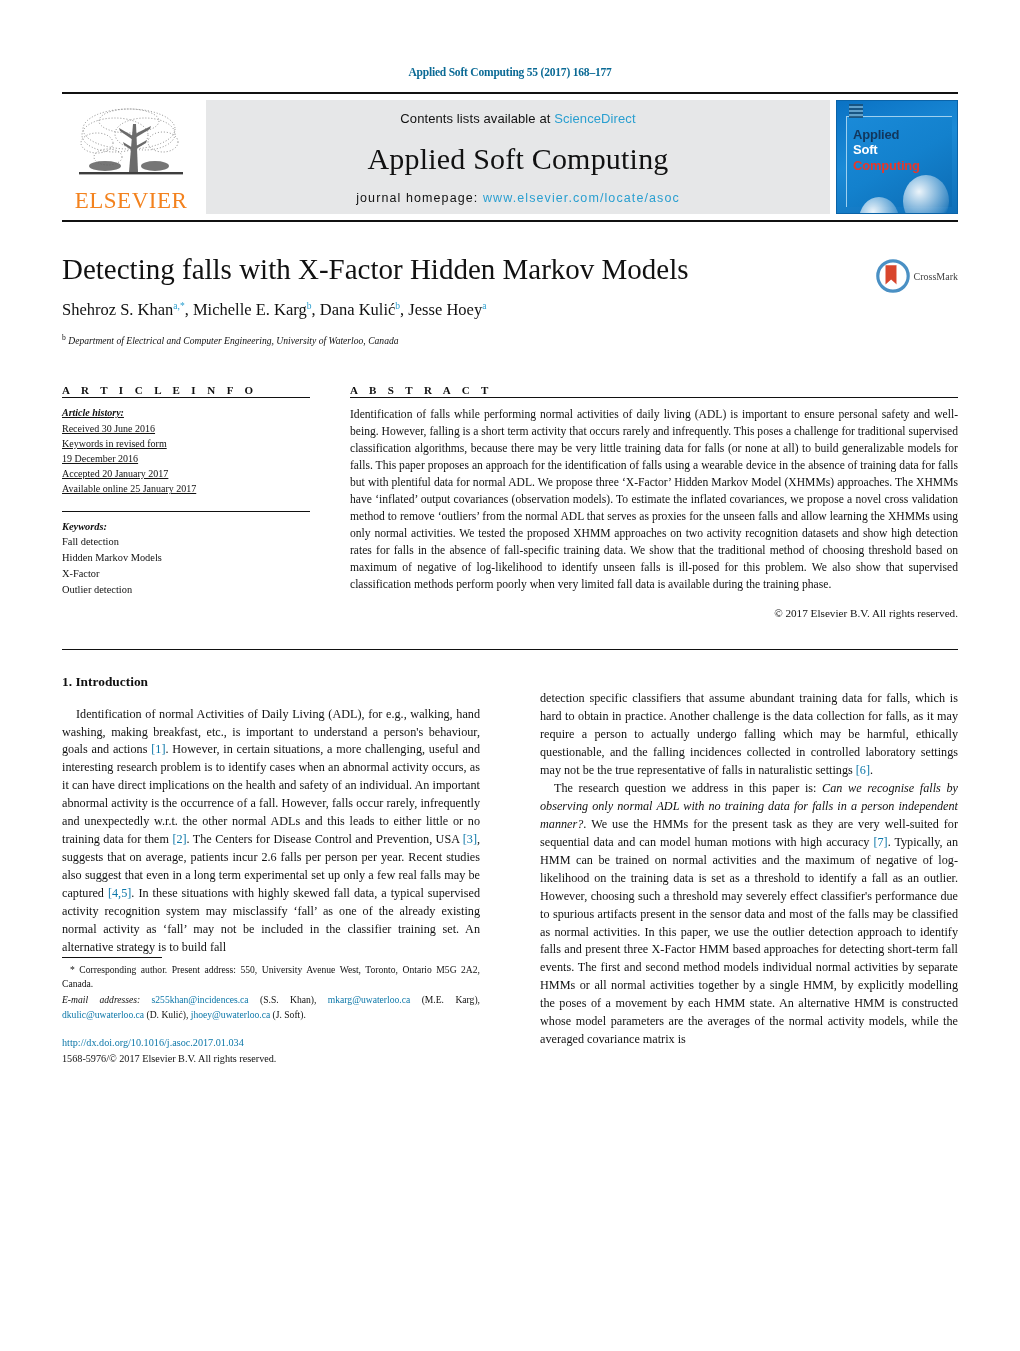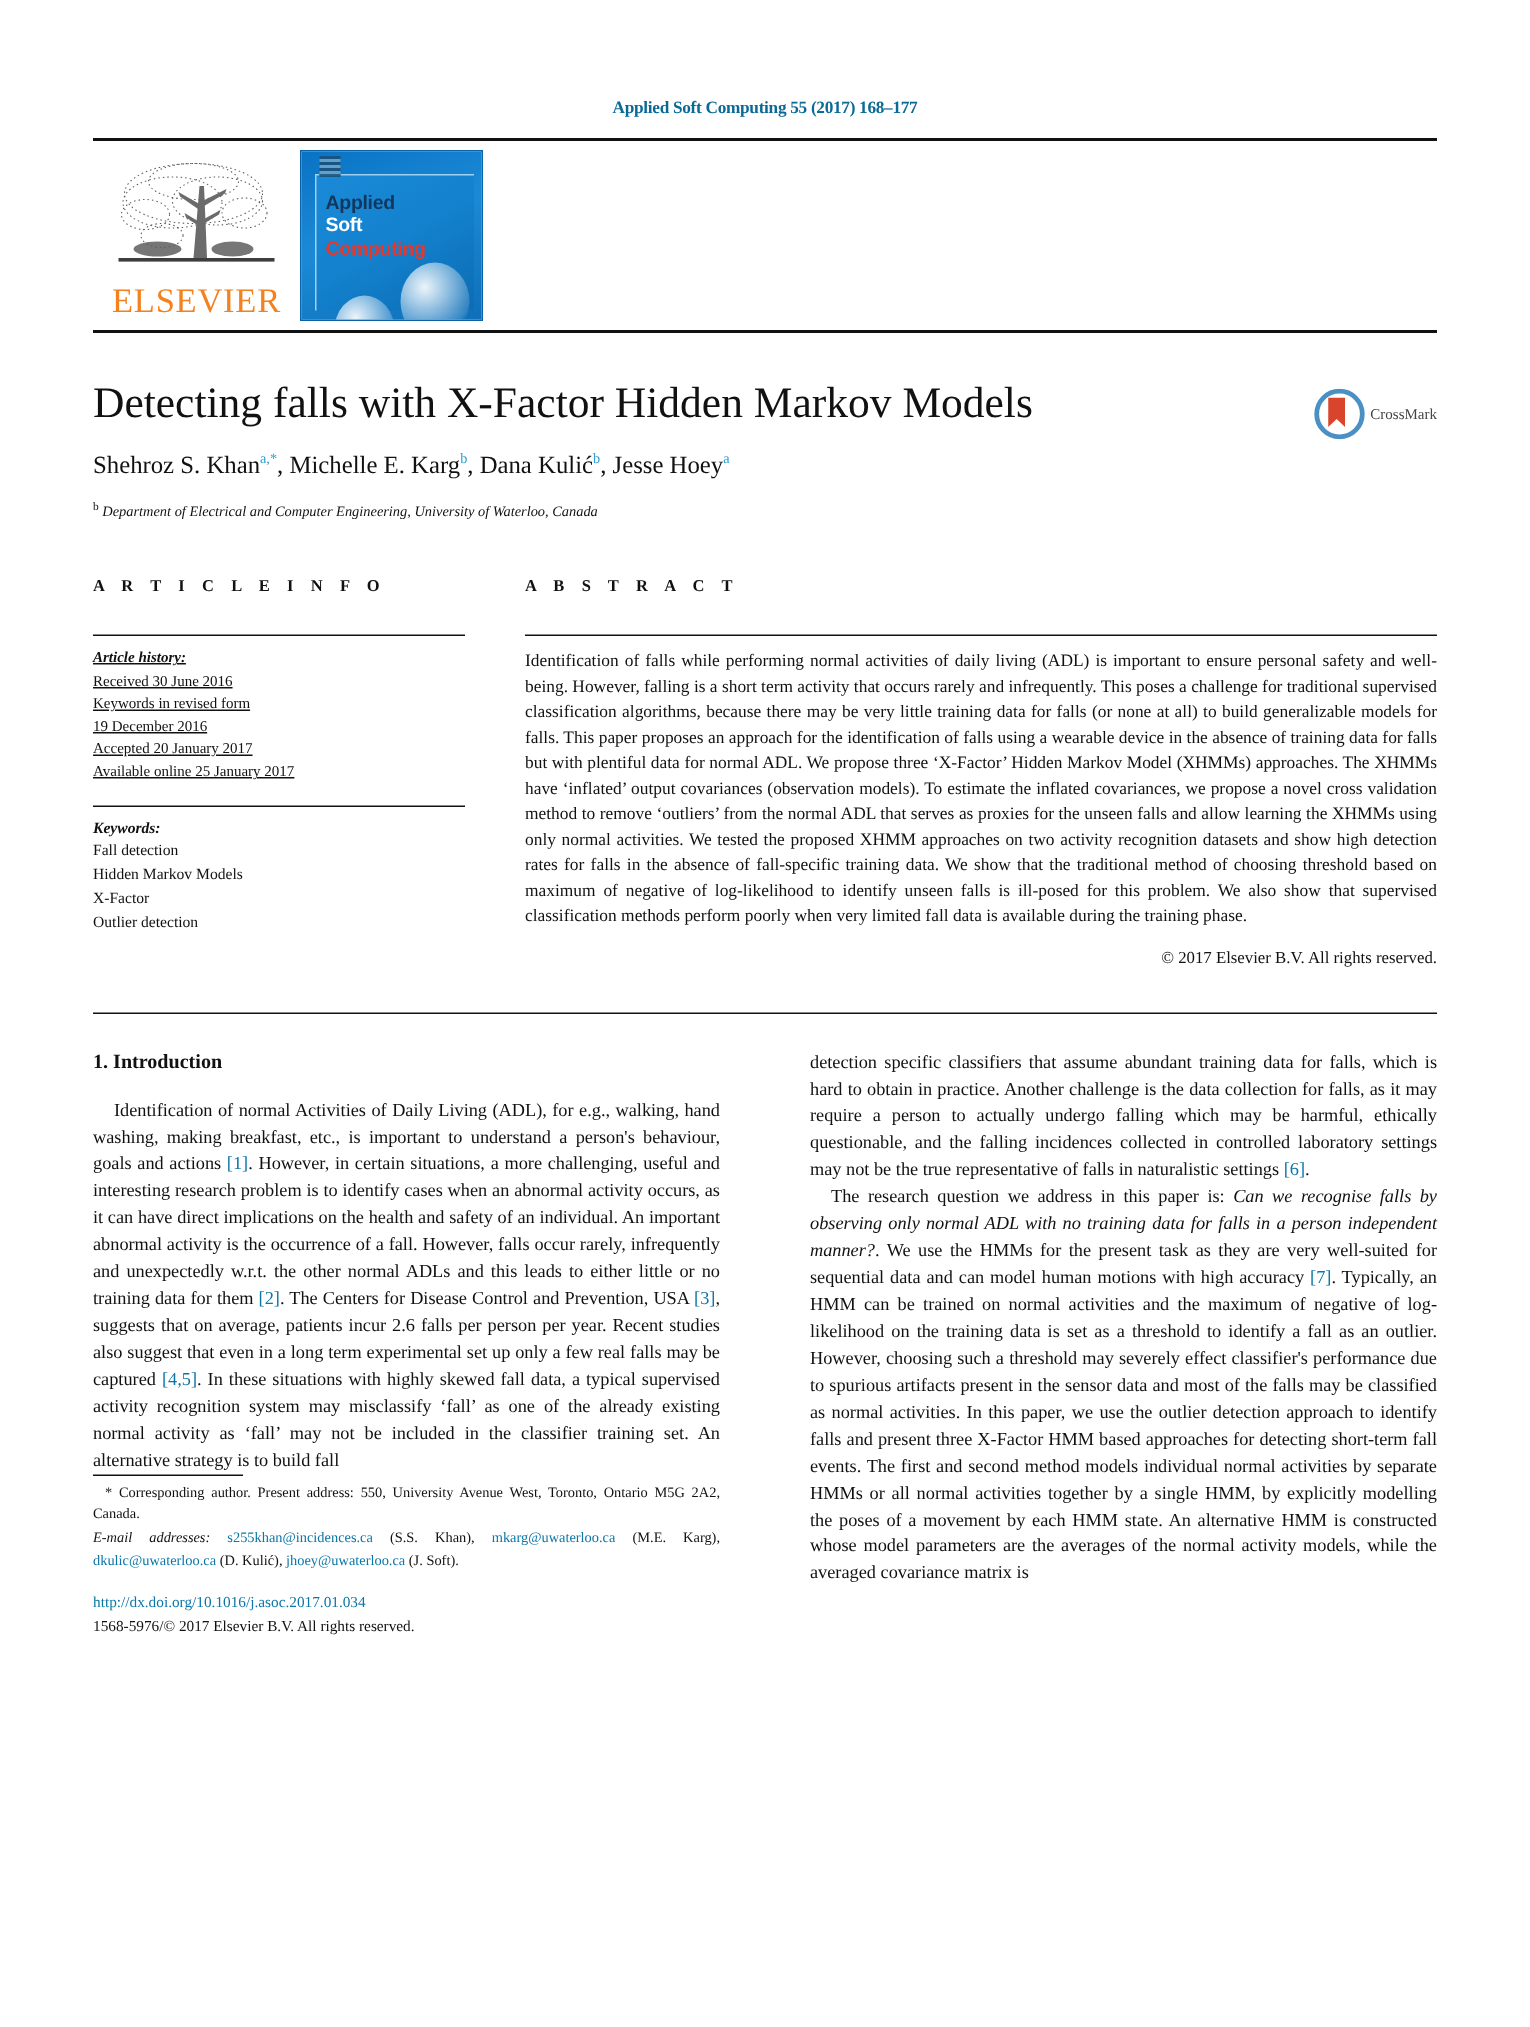--- a/index.html
+++ b/index.html
@@ -151,21 +151,21 @@
     margin-top: 36px;
     display: flex;
     gap: 40px;
   }
   .col-info { flex: 0 0 248px; }
   .col-abs  { flex: 1 1 auto; }
   .sechead {
     font-family: "Liberation Serif", serif;
     font-weight: bold; font-size: 11px;
     letter-spacing: 4.4px; color: #111;
-    margin-bottom: 26px;
+    margin-bottom: 1px;
   }
   .rule { border-top: 1.1px solid #111; }
   .rule-abs { border-top: 1.1px solid #111; }
   .hist { padding-top: 7px; font-size: 10px; line-height: 1.52; color:#111;text-decoration:underline; }
   .hist .lbl { font-style: italic; font-weight: bold; }
   .hist div { }
   .kw { padding-top: 7px; font-size: 10.4px; line-height: 1.52; color:#111; }
   .kw .lbl { font-style: italic; font-weight: bold; }
   .kwgap { height: 14px; }
 
@@ -183,20 +183,21 @@
     margin-top: 13px;
     color: #111;
   }
 
   
   .bodyrule { border-top: 1.1px solid #111; margin-top: 30px; }
   .bodycols {
     margin-top: 24px;
     display: flex;
     gap: 60px;
+    align-items: center;
   }
   .bcol { flex: 1 1 0; width: 0; }
   .h1 {
     font-family: "Liberation Serif", serif;
     font-weight: bold; font-size: 13.4px; color:#111;
     margin: 0 0 16px 0;
   }
   .para {
     font-size: 12.2px; line-height: 1.47; text-align: justify; color: #111;
     text-indent: 14px; margin: 0;
@@ -249,20 +250,29 @@
         </g>
         <g fill="#5f5f5f" opacity="0.85">
           <ellipse cx="30" cy="64" rx="16" ry="5"></ellipse>
           <ellipse cx="80" cy="64" rx="14" ry="5"></ellipse>
         </g>
         <rect x="4" y="70" width="104" height="2.4" fill="#3d3d3d"></rect>
       </svg>
       <div class="elsevier-word">ELSEVIER</div>
     </div>
 
+    <div class="masthead-center">
+      <div class="contents-line">
+        <span>Contents lists available at </span><span class="sd">ScienceDirect</span>
+      </div>
+      <div class="journal-name">Applied Soft Computing</div>
+      <div class="homepage-line">
+        <span>journal homepage: </span><span class="url">www.elsevier.com/locate/asoc</span>
+      </div>
+    </div>
 
     <div class="cover">
       <div class="cover-inner"></div>
       <div class="cover-qr"></div>
       <div class="blob blob1"></div>
       <div class="blob blob2"></div>
 
       <div class="cover-title">
         <div class="ct-applied">Applied</div>
         <div class="ct-soft">Soft</div>

